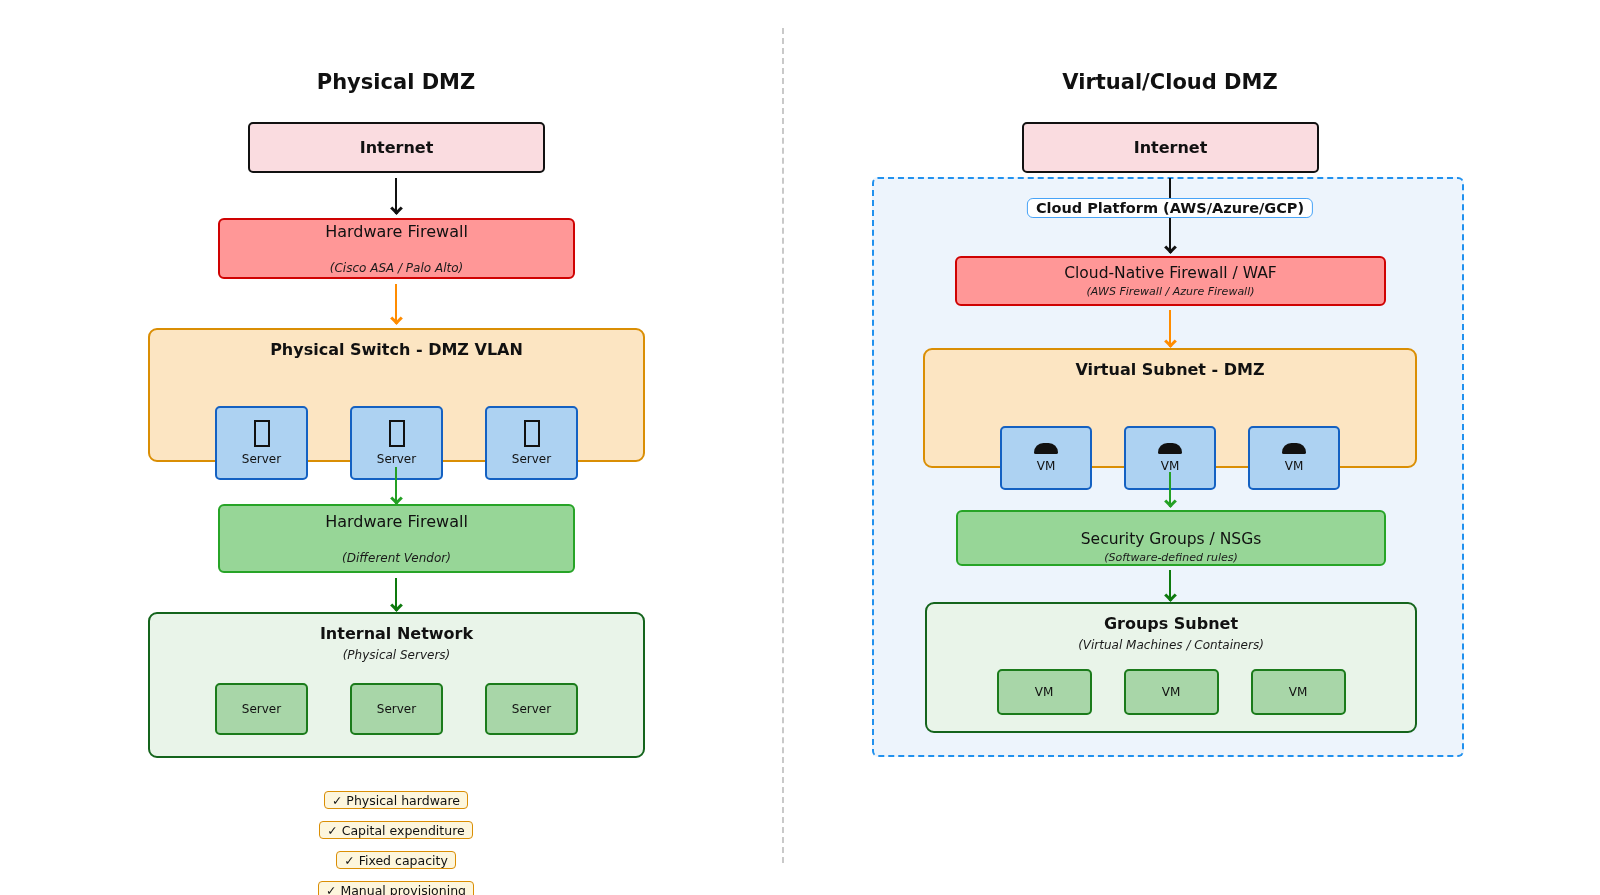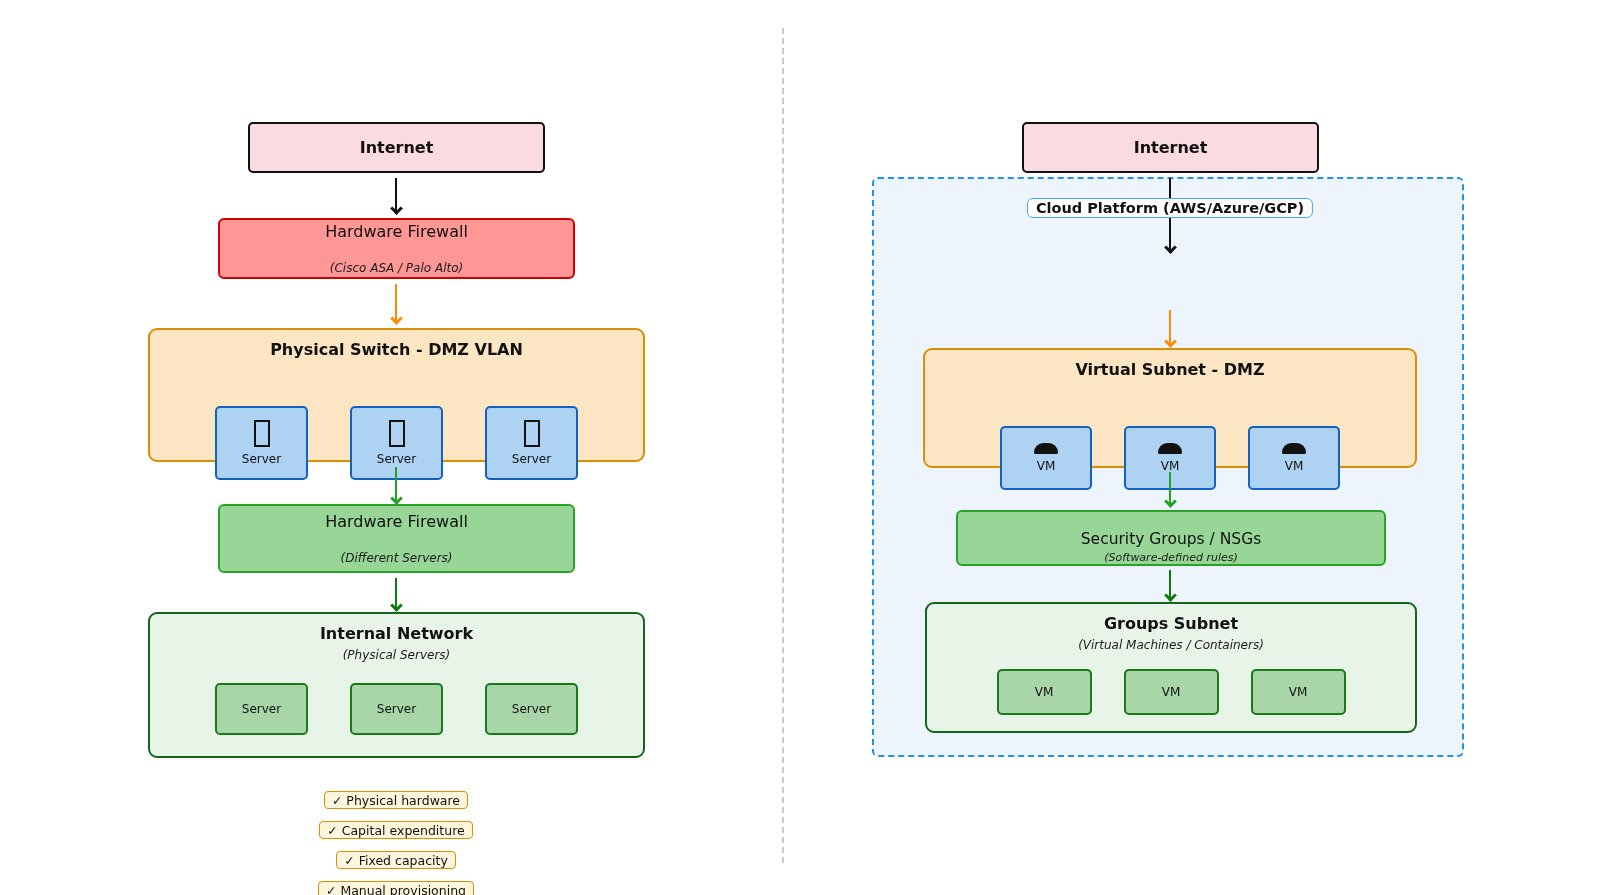--- a/index.html
+++ b/index.html
@@ -56,20 +56,21 @@
   .badge-orange { background:#fdf6dd; border:1.5px solid #da8e04; }
   .badge-blue   { background:#d9ecfd; border:1.5px solid #47a3f7; }
 </style>
 </head>
 <body>
 
 <div class="canvas">
 
   <div class="abs divider"></div>
 
+  <div class="abs col-title center-text" style="left:246px;">Physical DMZ</div>
 
   <div class="abs node internet" style="left:248px; top:122px; width:297px; height:51px;">
     <span>Internet</span>
   </div>
 
   <div class="arrow a-black" style="left:388px; top:178px; height:35px;">
     <span class="shaft"></span>
     <span class="head"></span>
   </div>
 
@@ -101,21 +102,21 @@
     </div>
   </div>
 
   <div class="arrow a-green" style="left:388px; top:467px; height:36px;">
     <span class="shaft"></span>
     <span class="head"></span>
   </div>
 
   <div class="abs node green-box" style="left:218px; top:504px; width:357px; height:69px;">
     <span class="t">Hardware Firewall</span>
-    <span class="st">(Different Servers)</span>
+    <span class="st">(Different Vendor)</span>
   </div>
 
   <div class="arrow a-dgreen" style="left:388px; top:578px; height:32px;">
     <span class="shaft"></span>
     <span class="head"></span>
   </div>
 
   <div class="group lgreen-box" style="left:148px; top:612px; width:497px; height:146px;">
     <div class="gt">Internal Network</div>
     <div class="gst">(Physical Servers)</div>
@@ -132,34 +133,39 @@
     </div>
   </div>
 
   <div class="abs badges" style="left:246px; top:791px;">
     <span class="badge badge-orange">✓ Physical hardware</span>
     <span class="badge badge-orange">✓ Capital expenditure</span>
     <span class="badge badge-orange">✓ Fixed capacity</span>
     <span class="badge badge-orange">✓ Manual provisioning</span>
   </div>
 
+  <div class="abs col-title center-text" style="left:1020px;">Virtual/Cloud DMZ</div>
 
   <div class="abs cloud-wrap"></div>
 
   <div class="abs node internet z2" style="left:1022px; top:122px; width:297px; height:51px;">
     <span>Internet</span>
   </div>
 
   <div class="arrow a-black z1" style="left:1162px; top:178px; height:74px;">
     <span class="shaft"></span>
     <span class="head"></span>
   </div>
 
   <div class="abs z3 platform-label" style="left:1170px; top:198px; transform:translateX(-50%);">Cloud Platform (AWS/Azure/GCP)</div>
 
+  <div class="abs node red-box z1" style="left:955px; top:256px; width:431px; height:50px;">
+    <span class="t" style="font-size:15.5px;">Cloud-Native Firewall / WAF</span>
+    <span class="st" style="font-size:11px; margin-top:3px;">(AWS Firewall / Azure Firewall)</span>
+  </div>
 
   <div class="arrow a-orange z1" style="left:1162px; top:310px; height:36px;">
     <span class="shaft"></span>
     <span class="head"></span>
   </div>
 
   <div class="group tan-box z1" style="left:923px; top:348px; width:494px; height:120px;">
     <div class="gt">Virtual Subnet - DMZ</div>
     <div class="row" style="gap:32px;">
       <div class="card blue-card" style="width:92px; height:64px;">

